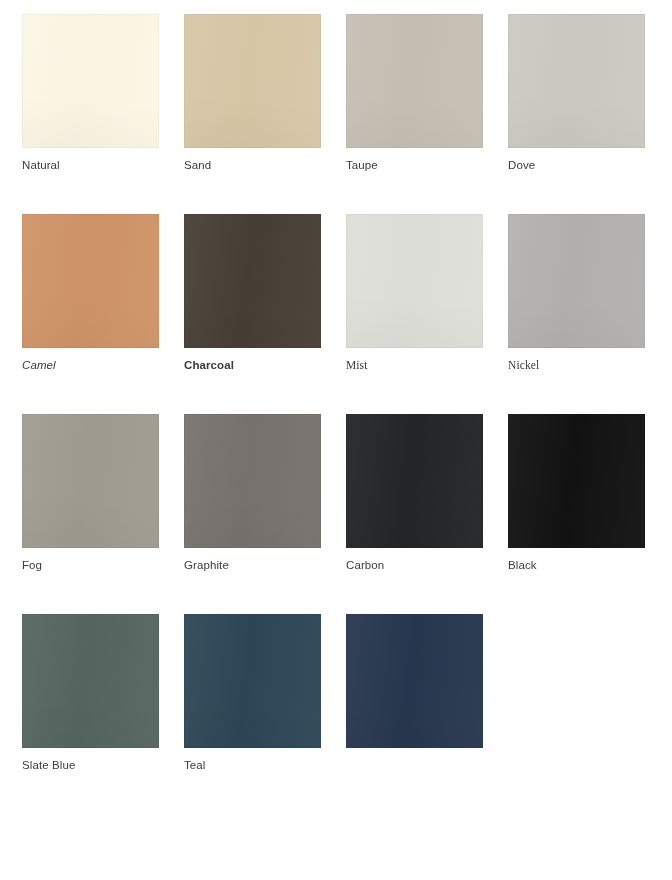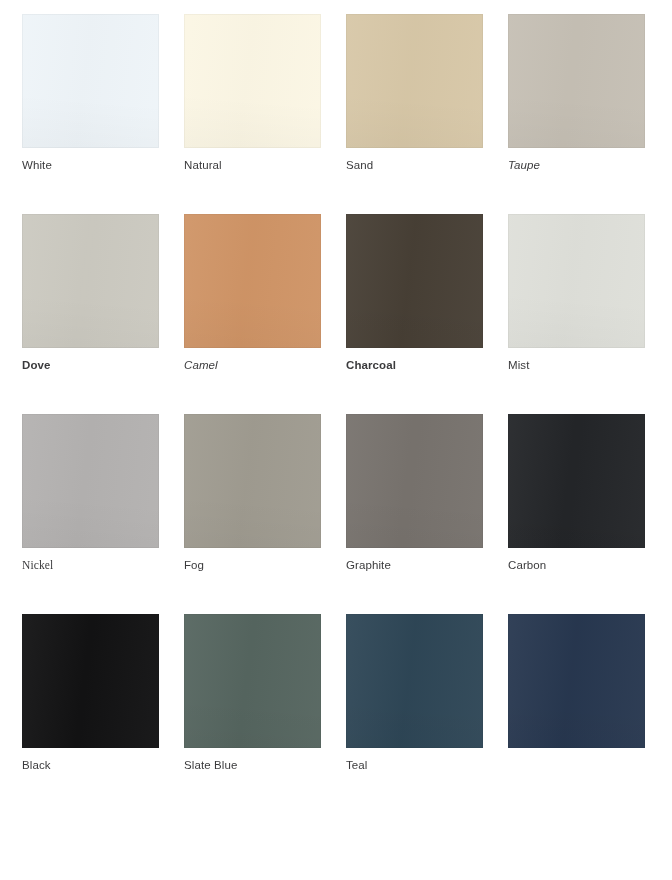--- a/index.html
+++ b/index.html
@@ -56,50 +56,46 @@
     color: #3b3b3d;
     letter-spacing: 0.1px;
     white-space: nowrap;
   }
 </style>
 </head>
 <body style="background: rgb(255, 255, 255);">
 
 <div class="swatch-grid" style="grid-template-columns: repeat(4, 162px);">
     <div class="swatch-cell">
-      <div class="swatch-chip" style="background: rgb(238, 244, 248);"></div>
-      <div class="swatch-label" style="color: rgb(59, 59, 61);">White</div>
-    </div>
-    <div class="swatch-cell">
       <div class="swatch-chip" style="background: rgb(251, 246, 228);"></div>
       <div class="swatch-label" style="color: rgb(59, 59, 61);">Natural</div>
     </div>
     <div class="swatch-cell">
       <div class="swatch-chip" style="background: rgb(215, 199, 167);"></div>
       <div class="swatch-label" style="color: rgb(59, 59, 61);">Sand</div>
     </div>
     <div class="swatch-cell">
       <div class="swatch-chip" style="background: rgb(197, 191, 180);"></div>
-      <div class="swatch-label" style="color: rgb(59, 59, 61); font-style: italic;">Taupe</div>
+      <div class="swatch-label" style="color: rgb(59, 59, 61);">Taupe</div>
     </div>
     <div class="swatch-cell">
       <div class="swatch-chip" style="background: rgb(203, 201, 192);"></div>
-      <div class="swatch-label" style="color: rgb(59, 59, 61); font-weight: bold;">Dove</div>
+      <div class="swatch-label" style="color: rgb(59, 59, 61);">Dove</div>
     </div>
     <div class="swatch-cell">
       <div class="swatch-chip" style="background: rgb(207, 148, 102);"></div>
       <div class="swatch-label" style="color: rgb(59, 59, 61); font-style: italic;">Camel</div>
     </div>
     <div class="swatch-cell">
       <div class="swatch-chip" style="background: rgb(71, 63, 53);"></div>
       <div class="swatch-label" style="color: rgb(59, 59, 61); font-weight: bold;">Charcoal</div>
     </div>
     <div class="swatch-cell">
       <div class="swatch-chip" style="background: rgb(222, 223, 217);"></div>
-      <div class="swatch-label" style="color: rgb(59, 59, 61);">Mist</div>
+      <div class="swatch-label" style="color: rgb(59, 59, 61); font-family: Liberation Serif, serif;">Mist</div>
     </div>
     <div class="swatch-cell">
       <div class="swatch-chip" style="background: rgb(179, 177, 176);"></div>
       <div class="swatch-label" style="color: rgb(59, 59, 61); font-family: Liberation Serif, serif;">Nickel</div>
     </div>
     <div class="swatch-cell">
       <div class="swatch-chip" style="background: rgb(159, 155, 144);"></div>
       <div class="swatch-label" style="color: rgb(59, 59, 61); text-align: right;">Fog</div>
     </div>
     <div class="swatch-cell">

